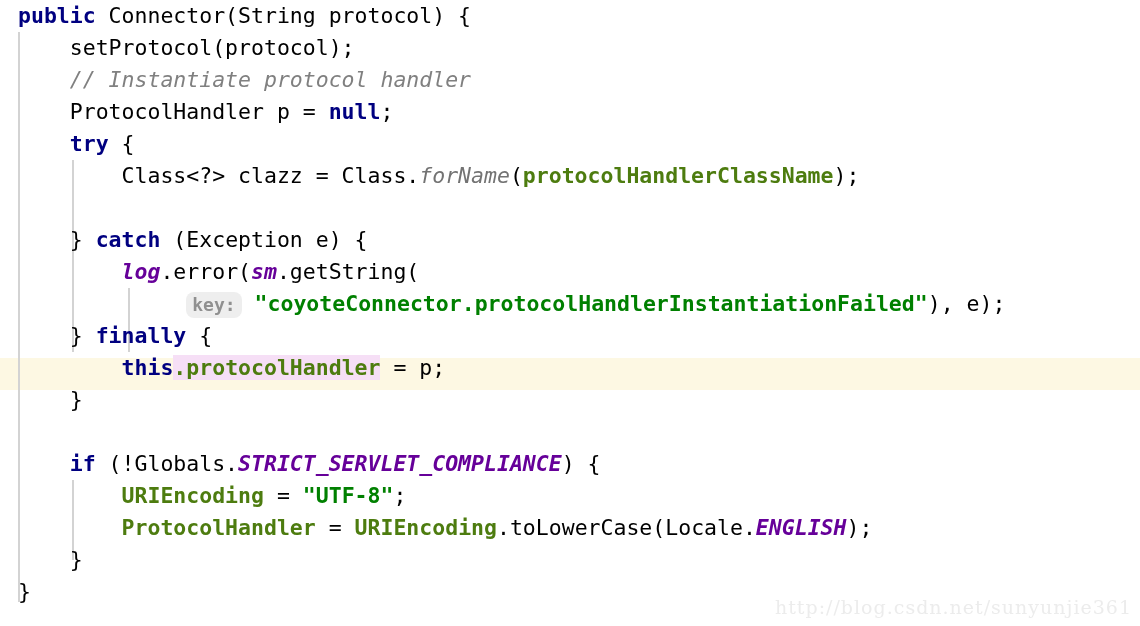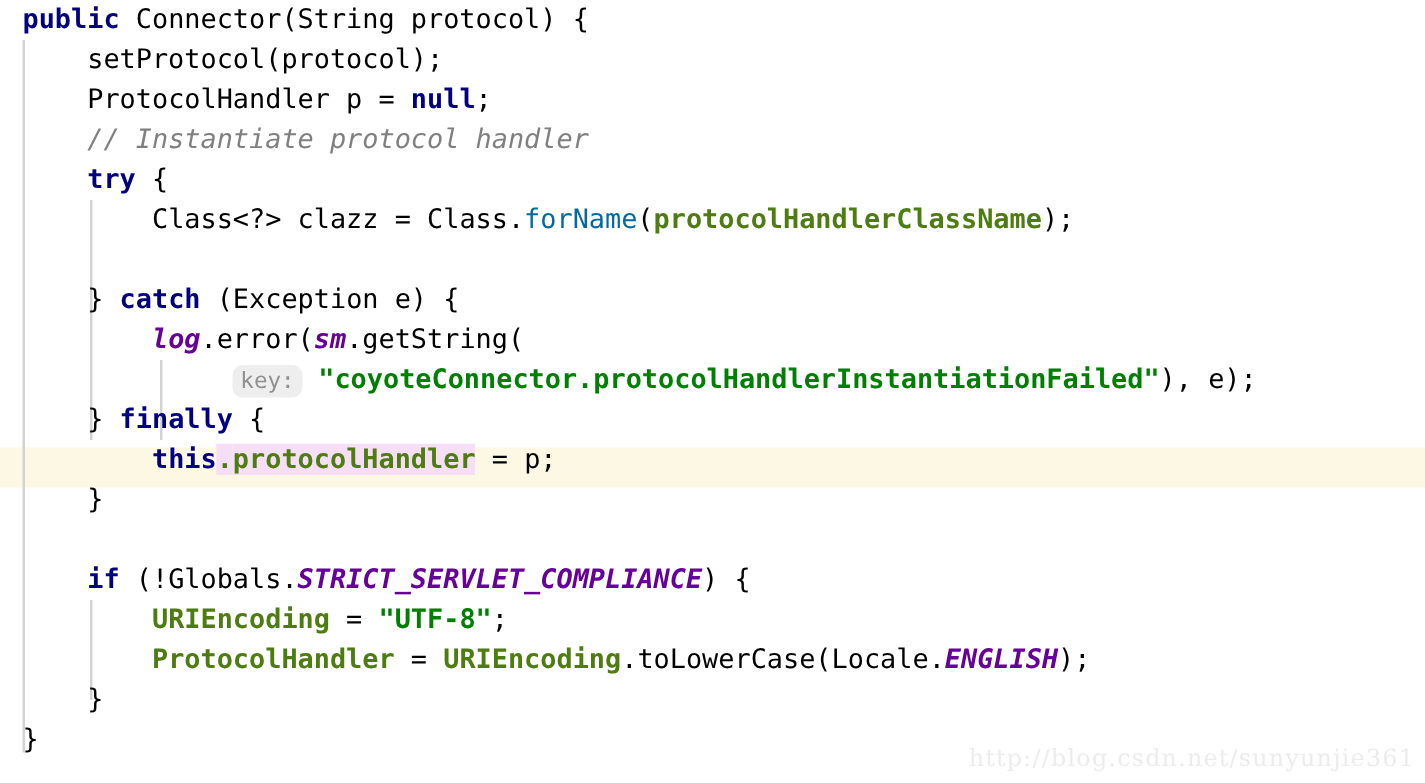--- a/index.html
+++ b/index.html
@@ -58,32 +58,32 @@
   }
 
   
   .kw        { color: #000080; font-weight: bold; }
   .plain     { color: #000000; }
   .comment   { color: #808080; font-style: italic; }
   .str       { color: #008000; font-weight: bold; }
   .field     { color: #4d7c0f; font-weight: bold; }
   .static-f  { color: #660099; font-weight: bold; font-style: italic; }
   .const     { color: #660099; font-weight: bold; font-style: italic; text-align: center; }
-  .static-m  { color: #0369a1; }
+  .static-m  { color: #737373; font-style: italic; }
 
   .hl-occurrence {
     background: #f6dff6;
   }
 
   
   .param-hint {
     background: #eeeeee;
     color: #909090;
     font-size: 18px;
-    font-weight: normal;
+    font-weight: bold;
     font-style: normal;
     border-radius: 8px;
     padding: 2px 6px 3px 6px;
     letter-spacing: 0;
   }
 
   
   .watermark {
     position: absolute;
     right: 8px;
@@ -107,23 +107,23 @@
   <div class="guide" style="left:72px; top:160px; height:192px;"></div>
   <div class="guide" style="left:72px; top:480px; height:80px;"></div>
   <div class="guide" style="left:128px; top:288px; height:64px;"></div>
 
   <div class="code-area">
 
     <div class="line"><span class="kw">public</span><span class="plain"> Connector(String protocol) {</span></div>
 
     <div class="line"><span class="plain">    setProtocol(protocol);</span></div>
 
+    <div class="line"><span class="plain">    </span><span class="comment">// Instantiate protocol handler</span></div>
+
     <div class="line"><span class="plain">    </span><span class="plain">ProtocolHandler p = </span><span class="kw">null</span><span class="plain">;</span></div>
-
-    <div class="line"><span class="plain">    </span><span class="comment">// Instantiate protocol handler</span></div>
 
     <div class="line"><span class="plain">    </span><span class="kw">try</span><span class="plain"> {</span></div>
 
     <div class="line"><span class="plain">        </span><span class="plain">Class&lt;?&gt; clazz = Class.</span><span class="static-m">forName</span><span class="plain">(</span><span class="field">protocolHandlerClassName</span><span class="plain">);</span></div>
 
     <div class="line"><span class="plain">        </span></div>
 
     <div class="line"><span class="plain">    </span><span class="plain">} </span><span class="kw">catch</span><span class="plain"> (Exception e) {</span></div>
 
     <div class="line"><span class="plain">        </span><span class="static-f">log</span><span class="plain">.error(</span><span class="static-f">sm</span><span class="plain">.getString(</span></div>

